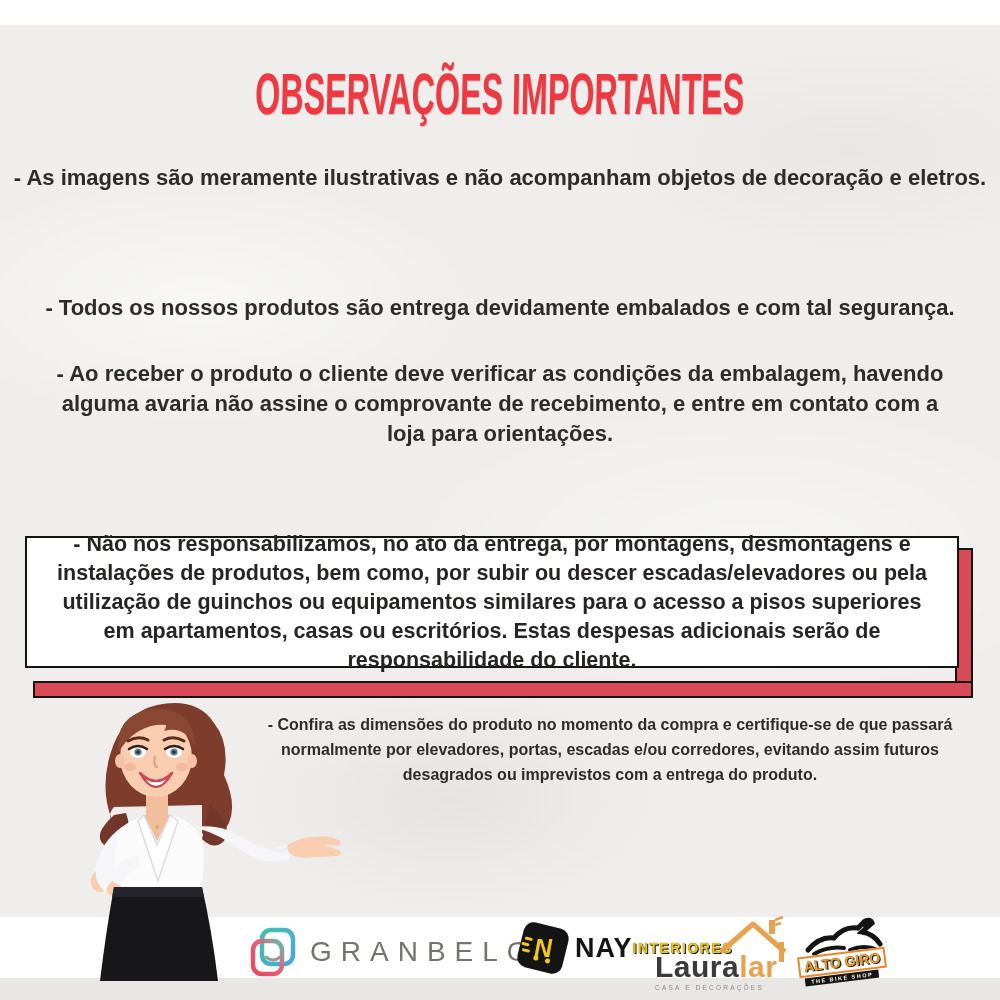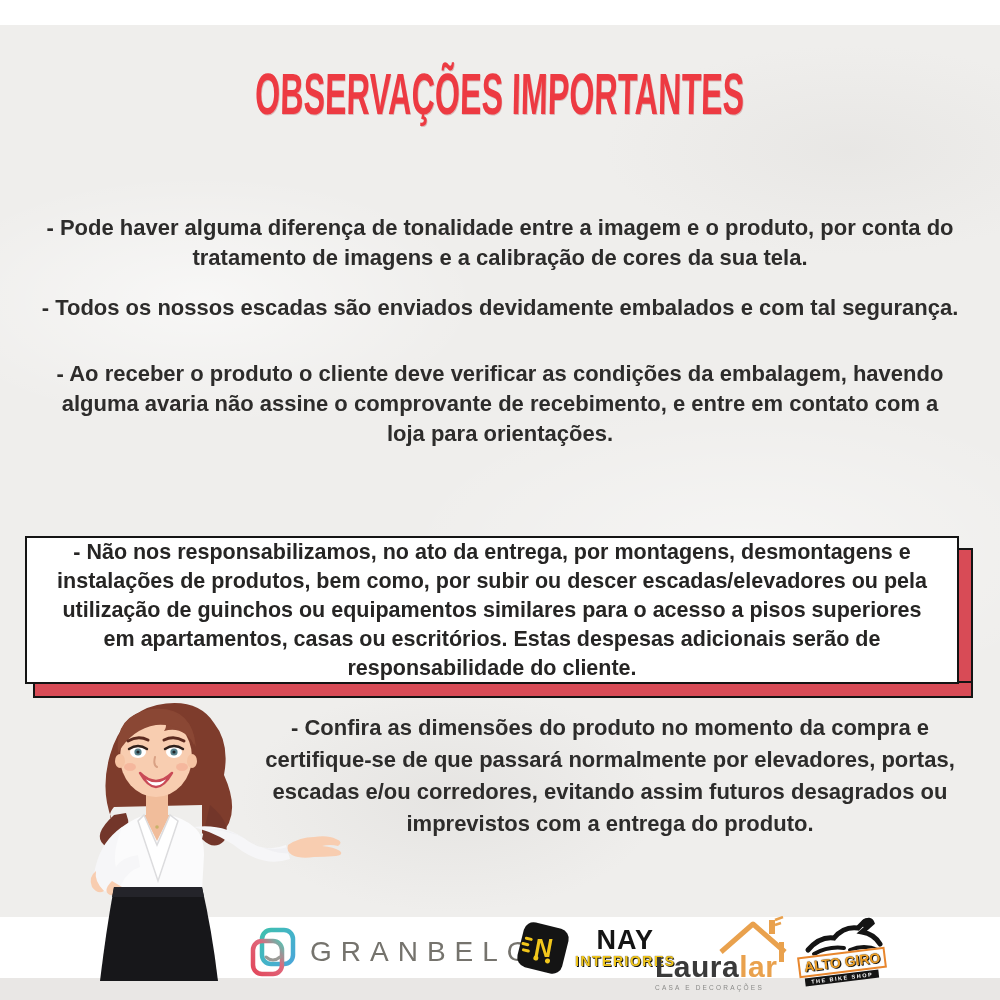--- a/index.html
+++ b/index.html
@@ -19,37 +19,37 @@
     text-shadow:1px 1px 0 rgba(150,20,25,.25);}
   .note{position:absolute;text-align:center;color:#2d2c2b;font-weight:700;font-size:22px;line-height:30px;}
   .n0{left:5px;top:163px;width:990px;}
   .n1{left:40px;top:213px;width:920px;}
   .n2{left:30px;top:293px;width:940px;}
   .n3{left:45px;top:359px;width:910px;}
   .n4{left:40px;top:450px;width:920px;}
   .warn-wrap{position:absolute;left:25px;top:536px;width:948px;height:162px;}
   .warn-right{position:absolute;top:12px;right:0;width:18px;height:148px;background:#d84b56;border:2px solid #141414;box-sizing:border-box;}
   .warn-bottom{position:absolute;left:8px;bottom:0;right:0;height:17px;background:#d84b56;border:2px solid #141414;box-sizing:border-box;}
-  .warn-inner{position:absolute;left:0;top:0;width:934px;height:148px;background:#ffffff;border:2px solid #141414;box-sizing:border-box;z-index:2;
+  .warn-inner{position:absolute;left:0;top:0;width:934px;height:132px;background:#ffffff;border:2px solid #141414;box-sizing:border-box;z-index:2;
     display:flex;align-items:center;justify-content:center;}
   .warn-text{padding:4px 26px;text-align:center;color:#262524;font-weight:700;font-size:21.5px;line-height:29px;}
-  .n6{left:240px;top:712px;width:740px;font-size:22px;line-height:32px;}
+  .n6{left:240px;top:712px;width:740px;font-size:16px;line-height:25px;}
   .bottom-band{position:absolute;left:0;top:917px;width:1000px;height:61px;background:#ffffff;}
   .bottom-gray{position:absolute;left:0;top:978px;width:1000px;height:22px;background:#e9e7e5;}
   .woman{position:absolute;left:52px;top:695px;width:345px;height:290px;z-index:5;}
   
   .logo{position:absolute;display:flex;align-items:center;z-index:6;}
   .granbelo{left:250px;top:927px;}
   .granbelo-text{margin-left:14px;font-size:28px;font-weight:400;color:#75736d;letter-spacing:9px;}
   .nay{left:520px;top:925px;}
   .nay-badge{position:relative;width:46px;height:46px;background:#141414;border-radius:10px;transform:rotate(14deg);display:flex;align-items:center;justify-content:center;}
   .nay-n{color:#f2c71c;font-weight:900;font-size:25px;font-style:italic;transform:rotate(-14deg);}
   .nay-dash{position:absolute;left:3px;width:8px;height:2.5px;background:#f2c71c;border-radius:2px;}
   .nay-wheel{position:absolute;width:5px;height:5px;background:#f2c71c;border-radius:50%;bottom:9px;}
-  .nay-col{margin-left:9px;display:flex;flex-direction:column;align-items:center;}
+  .nay-col{margin-left:9px;display:flex;align-items:center;}
   .nay-name{font-size:27px;font-weight:900;color:#141414;letter-spacing:1px;line-height:26px;}
   .nay-sub{font-size:14px;font-weight:800;color:#f2c71c;letter-spacing:1.5px;text-shadow:0 0 1px #141414,1px 1px 0 #141414;}
   .lauralar{left:655px;top:930px;}
   .laura-box{position:relative;padding-top:22px;}
   .laura-row{font-size:30px;color:#3a3a3a;font-weight:600;letter-spacing:.5px;line-height:30px;}
   .laura-lar{color:#e9a14d;}
   .laura-roof{position:absolute;top:-14px;right:-18px;}
   .laura-sub{font-size:6.5px;color:#8a8a88;letter-spacing:2.2px;margin-top:2px;}
   .altogiro{left:798px;top:916px;flex-direction:column;align-items:center;display:flex;}
   .ag-banner{transform:rotate(-7deg);margin-top:-6px;background:#fdfdfd;border:2px solid #e8862d;padding:0 4px;
@@ -61,22 +61,22 @@
 </head>
 <body>
 
 <div class="canvas">
   <div class="top-strip"></div>
 
   <div class="title-wrap">
     <div class="title">OBSERVAÇÕES IMPORTANTES</div>
   </div>
 
-  <div class="note n1">- Pode haver alguma diferença de tonalidade entre a imagem e o produto, por conta do tratamento de imagens e a calibração de cores da sua tela.</div>
-  <div class="note n2">- Todos os nossos escadas são enviados devidamente embalados e com tal segurança.</div>
+  <div class="note n0">- As imagens são meramente ilustrativas e não acompanham objetos de decoração e eletros.</div>
+  <div class="note n2">- Todos os nossos produtos são entrega devidamente embalados e com tal segurança.</div>
   <div class="note n3">- Ao receber o produto o cliente deve verificar as condições da embalagem, havendo alguma avaria não assine o comprovante de recebimento, e entre em contato com a loja para orientações.</div>
 
   <div class="warn-wrap">
     <div class="warn-right"></div>
     <div class="warn-bottom"></div>
     <div class="warn-inner">
       <div class="warn-text">- Não nos responsabilizamos, no ato da entrega, por montagens, desmontagens e instalações de produtos, bem como, por subir ou descer escadas/elevadores ou pela utilização de guinchos ou equipamentos similares para o acesso a pisos superiores em apartamentos, casas ou escritórios. Estas despesas adicionais serão de responsabilidade do cliente.</div>
     </div>
   </div>
 

